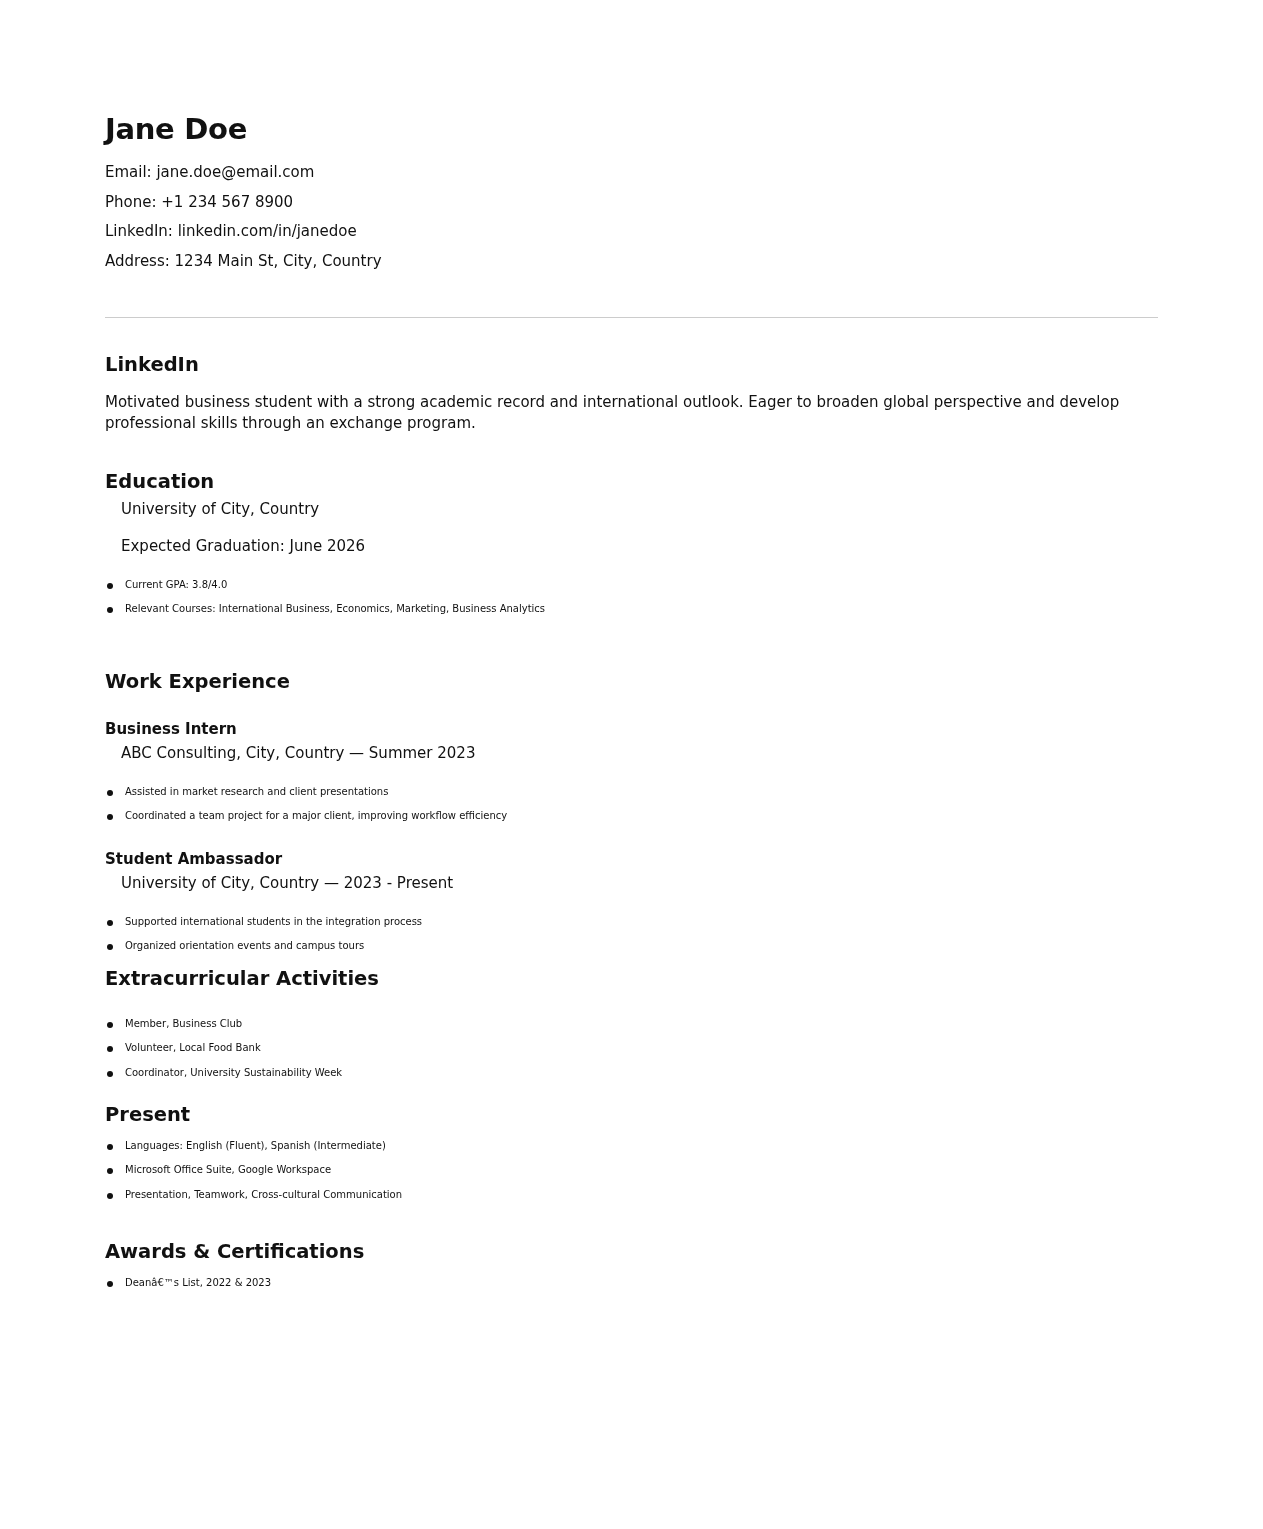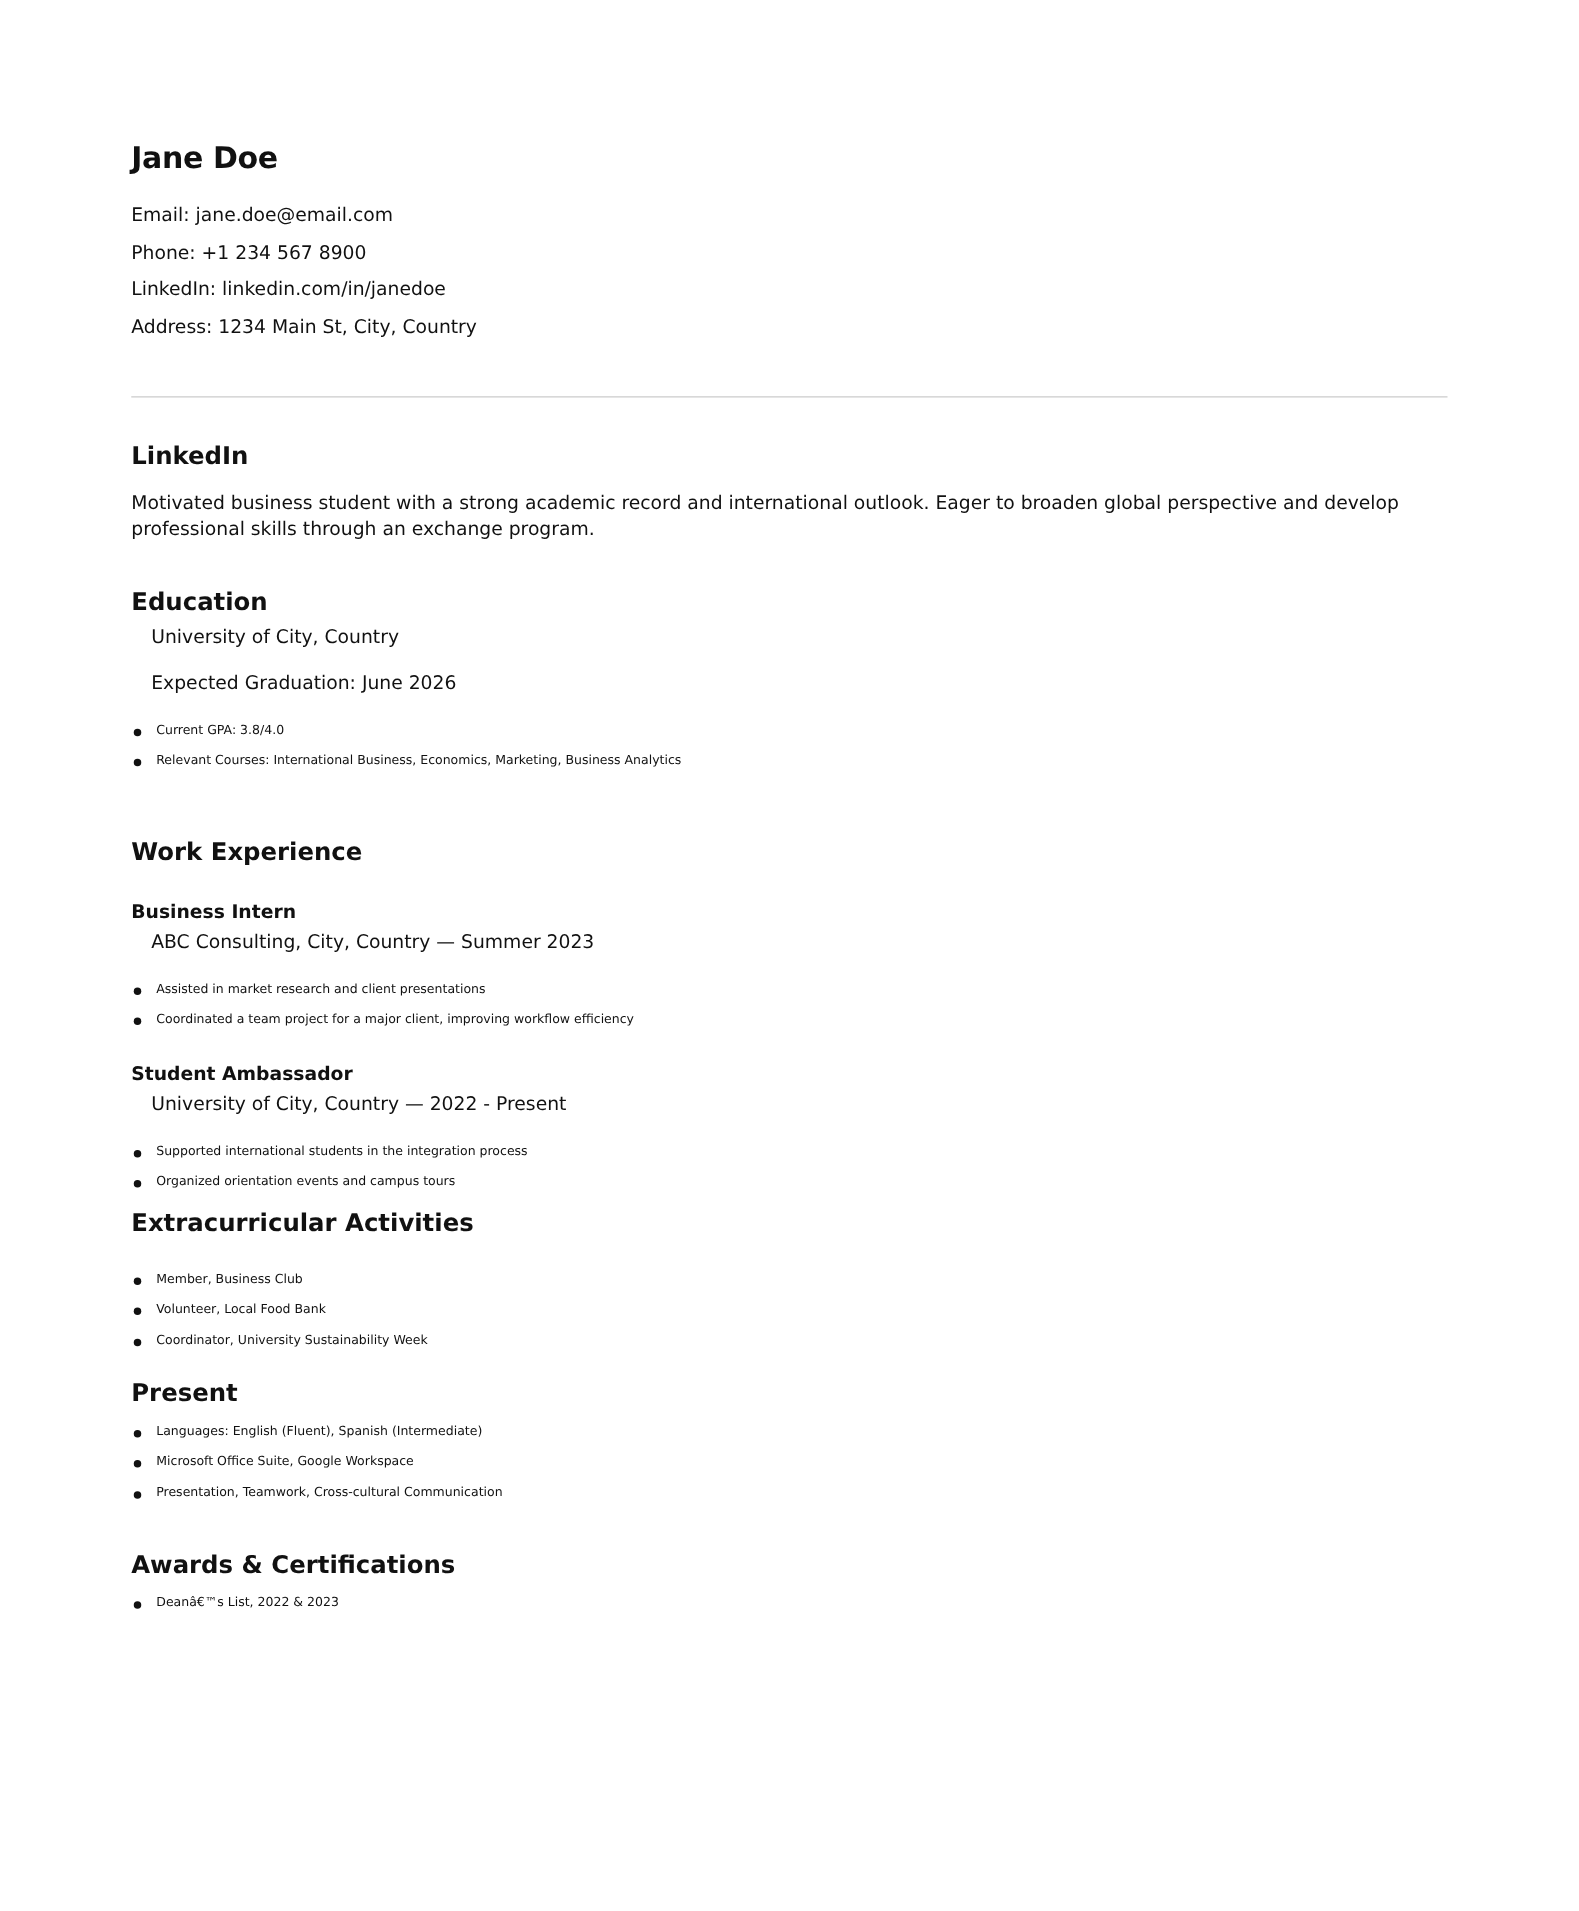--- a/index.html
+++ b/index.html
@@ -3,21 +3,21 @@
 <meta charset="utf-8">
 <style>
   html, body { margin: 0; padding: 0; background: #ffffff; }
   body {
     width: 1263px; height: 1529px;
     font-family: "DejaVu Sans", "Liberation Sans", sans-serif;
     color: #111111;
     position: relative;
   }
   .page { position: absolute; left: 105px; top: 0; width: 1053px; }
-  .name { font-size: 24px; font-weight: bold; margin: 0; position: absolute; top: 112px; left: 0; letter-spacing: -0.3px; }
+  .name { font-size: 29px; font-weight: bold; margin: 0; position: absolute; top: 112px; left: 0; letter-spacing: -0.3px; }
   .contact { position: absolute; top: 162px; left: 0; font-size: 15px; }
   .contact p { margin: 0; height: 29.6px; line-height: 20px; }
   .divider { position: absolute; top: 317px; left: 0; width: 1053px; height: 0; border: 0; border-top: 1px solid #cccccc; margin: 0; }
   .section { position: absolute; left: 0; width: 1053px; }
   .section h2 { font-size: 19.5px; font-weight: bold; margin: 0; line-height: 26px; }
   .section p { margin: 0; font-size: 15px; line-height: 21px; }
   .entry-title { font-size: 15px; font-weight: bold; margin: 0; line-height: 20px; }
   .line { font-size: 15px; line-height: 21px; margin: 16px; }
   ul { margin: 0; padding: 0; list-style: none; }
   li { position: relative; padding-left: 20px; font-size: 10px; line-height: 24.3px; }
@@ -55,21 +55,21 @@
 
   <div class="section" style="top:669px;">
     <h2>Work Experience</h2>
     <div style="margin-top:24px;" class="entry-title">Business Intern</div>
     <div style="margin-top:4px;" class="line">ABC Consulting, City, Country — Summer 2023</div>
     <ul>
       <li>Assisted in market research and client presentations</li>
       <li>Coordinated a team project for a major client, improving workflow efficiency</li>
     </ul>
     <div style="margin-top:20px;" class="entry-title">Student Ambassador</div>
-    <div style="margin-top:4px;" class="line">University of City, Country — 2022 - Present</div>
+    <div style="margin-top:4px;" class="line">University of City, Country — 2023 - Present</div>
     <ul>
       <li>Supported international students in the integration process</li>
       <li>Organized orientation events and campus tours</li>
     </ul>
   </div>
 
   <div class="section" style="top:966px;">
     <h2>Extracurricular Activities</h2>
     <ul style="margin-top:20px;">
       <li>Member, Business Club</li>

